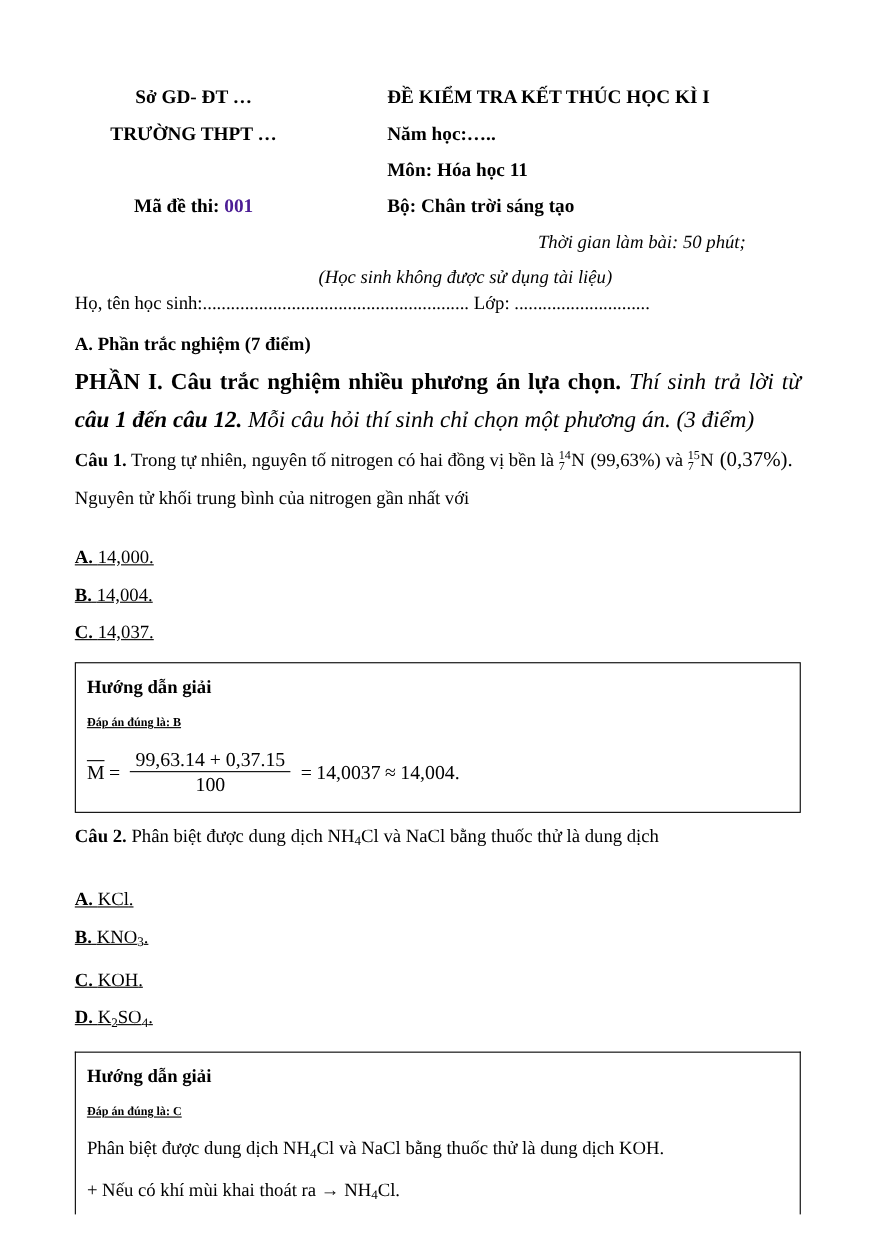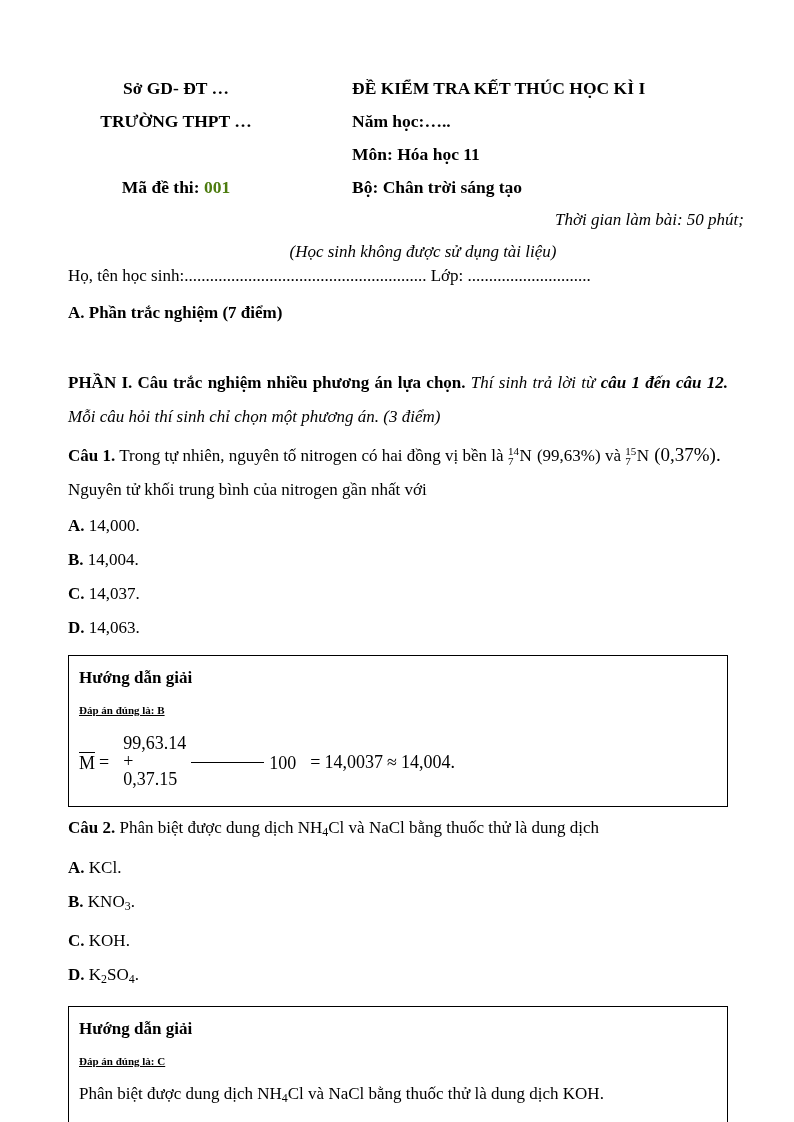--- a/index.html
+++ b/index.html
@@ -41,26 +41,26 @@
     font-size: 17.5px;
     line-height: 33px;
   }
   .hdr-right {
     width: 442px;
     font-weight: bold;
     font-size: 17.5px;
     line-height: 33px;
   }
   .code-red {
-    color: #4d7c0f;
+    color: #4c1d95;
     font-weight: bold;
   }
   .time-line {
     text-align: right;
-    padding-right: 50px;
+    padding-right: 116px;
     font-style: italic;
     font-size: 17px;
     line-height: 32px;
     font-weight: normal;
   }
   .no-doc-line {
     text-align: center;
     font-style: italic;
     font-size: 17px;
     line-height: 32px;
@@ -79,36 +79,35 @@
     line-height: 28px;
     white-space: nowrap;
     margin-bottom: 6px;
   }
   .sec-head {
     font-weight: bold;
     font-size: 17px;
     line-height: 34px;
   }
   .part-head {
-    font-size: 17px;
+    font-size: 21px;
     line-height: 34px;
     text-align: justify;
-    margin-top: 36px;
   }
   .part-head b { font-weight: bold; }
   .part-head i { font-style: italic; }
   .part-head .bi { font-weight: bold; font-style: italic; }
 
   .question {
     font-size: 17px;
     line-height: 34px;
     margin-top: 4px;
   }
   .question .qlabel { font-weight: bold; }
-  .choices { margin-top: 2px; }
+  .choices { margin-top: 20px; text-decoration: underline; }
   .choice {
     font-size: 17px;
     line-height: 34px;
   }
   .choice .clabel { font-weight: bold; }
 
   
   sub { font-size: 0.70em; vertical-align: -0.28em; }
   .isotope {
     display: inline-block;
@@ -169,21 +168,21 @@
     font-family: "Liberation Serif", "DejaVu Serif", serif;
   }
   .mbar {
     display: inline-block;
     border-top: 1.4px solid #000;
     padding-top: 1px;
     line-height: 1.05;
   }
   .frac {
     display: inline-flex;
-    flex-direction: row;
+    flex-direction: column;
     align-items: center;
     margin: 0 5px;
     vertical-align: middle;
   }
   .frac .num {
     padding: 0 5px 2px 5px;
     font-size: 18px;
   }
   .frac .bar {
     width: 100%;
@@ -258,24 +257,20 @@
         <span class="clabel">A.</span>
         <span>14,000.</span>
       </div>
       <div class="choice">
         <span class="clabel">B.</span>
         <span>14,004.</span>
       </div>
       <div class="choice">
         <span class="clabel">C.</span>
         <span>14,037.</span>
-      </div>
-      <div class="choice">
-        <span class="clabel">D.</span>
-        <span>14,063.</span>
       </div>
     </div>
 
     <div class="solbox">
       <div class="sol-title">Hướng dẫn giải</div>
       <div class="sol-answer">Đáp án đúng là: B</div>
       <div class="formula">
         <span class="mbar">M</span>
         <span class="op">=</span>
         <span class="frac">

